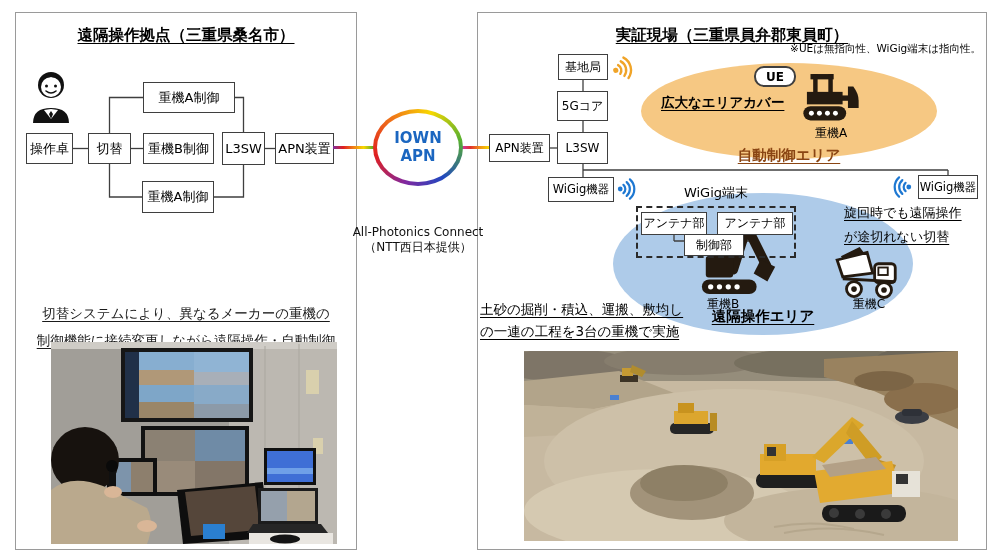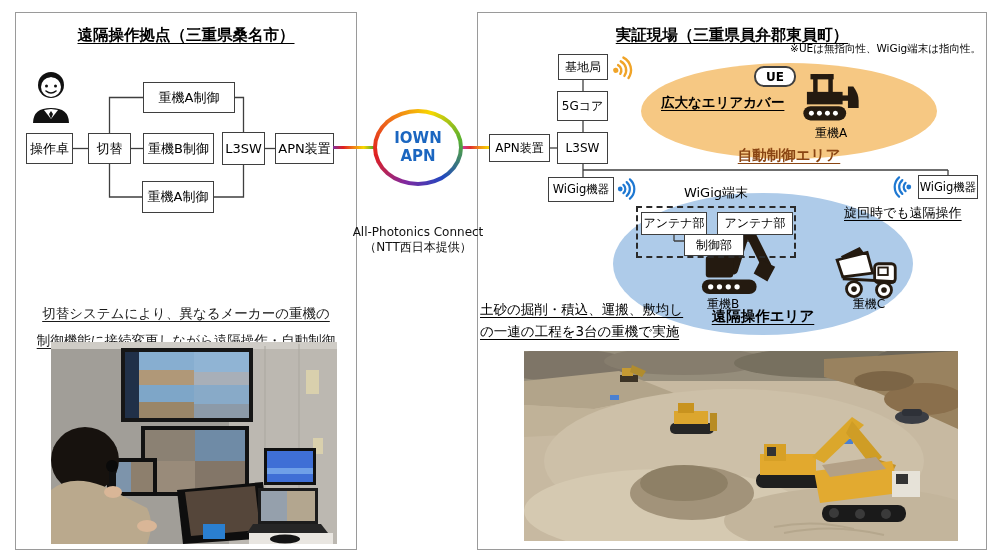--- a/index.html
+++ b/index.html
@@ -299,20 +299,21 @@
         <span>アンテナ部</span>
       </div>
     <div class="box sm" id="rp-ctrl">
         <span>制御部</span>
       </div>
 
     <div class="abs" id="rp-machine-b-label">重機B</div>
     <div class="abs rp-switchnote" id="rp-sw1"><span class="ul">旋回時でも遠隔操作</span></div>
 
     <div class="abs" id="rp-remote-label"><span class="ul">遠隔操作エリア</span></div>
+    <div class="abs rp-switchnote" id="rp-sw2"><span class="ul">が途切れない切替</span></div>
 
     <svg class="abs" id="rp-dump" viewBox="0 0 80 64">
       <polygon points="10,12 30,2 36,10 14,18" fill="#241a10"></polygon>
       <polygon points="6,16 38,8 44,30 12,34" fill="#fff" stroke="#241a10" stroke-width="3"></polygon>
       <rect x="46" y="20" width="22" height="20" rx="4" fill="#fff" stroke="#241a10" stroke-width="3"></rect>
       <rect x="50" y="24" width="10" height="8" fill="#fff" stroke="#241a10" stroke-width="2"></rect>
       <line x1="12" y1="36" x2="68" y2="39" stroke="#241a10" stroke-width="3"></line>
       <circle cx="24" cy="47" r="8" fill="#fff" stroke="#241a10" stroke-width="3"></circle>
       <circle cx="24" cy="47" r="3" fill="#241a10"></circle>
       <circle cx="56" cy="48" r="8" fill="#fff" stroke="#241a10" stroke-width="3"></circle>

